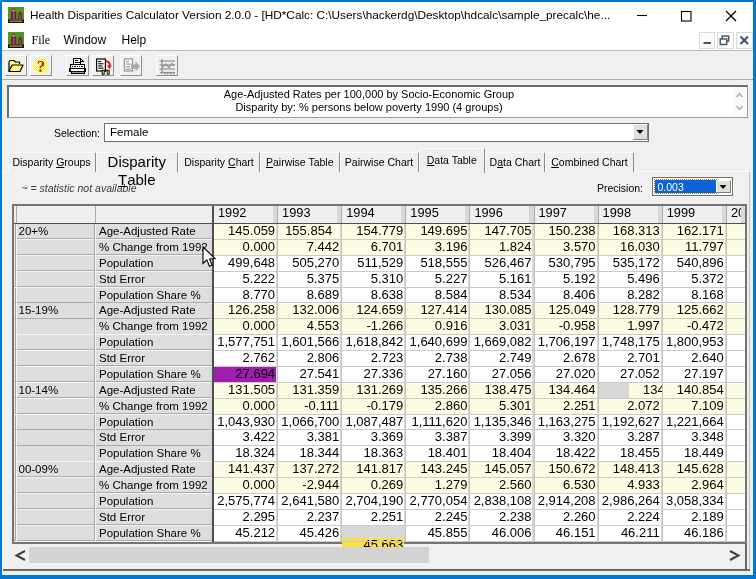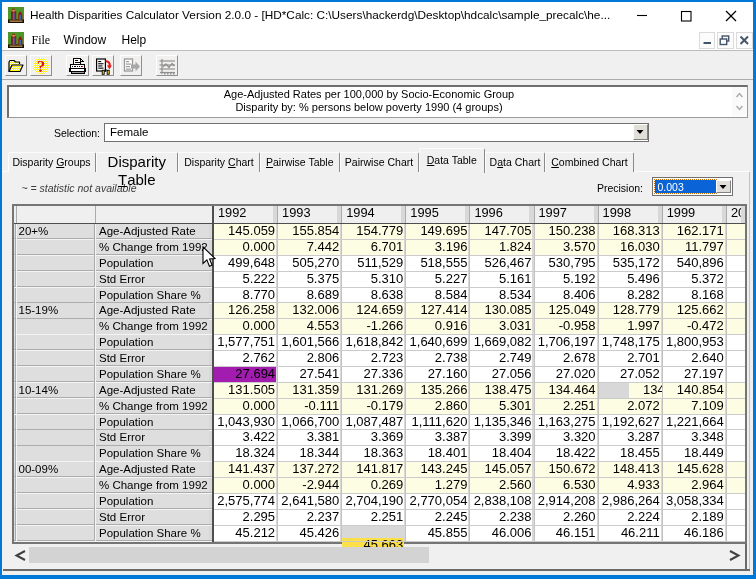--- a/index.html
+++ b/index.html
@@ -218,21 +218,21 @@
 <div style="position:absolute;left:16.50px;top:224.00px;width:78.50px;height:15.88px;background:#DEDEDE;overflow:hidden;line-height:14.50px;text-align:left;font-size:11.5px;padding-left:2px;width:76.50px;color:#000;">20+%</div>
 <div style="position:absolute;left:96.00px;top:224.00px;width:116.00px;height:15.88px;background:#DEDEDE;overflow:hidden;line-height:14.50px;text-align:left;font-size:11.5px;padding-left:3px;width:113.00px;color:#000;">Age-Adjusted Rate</div>
 <div style="position:absolute;left:13.5px;top:238.28px;width:198.5px;height:1px;background:#ACACAC;"></div>
 <div style="position:absolute;left:13.5px;top:239.18px;width:198.5px;height:0.8px;background:#F4F4F4;"></div>
 <div style="position:absolute;left:14.8px;top:224.00px;width:0.8px;height:15.88px;background:#ACACAC;"></div>
 <div style="position:absolute;left:15.6px;top:224.00px;width:0.8px;height:15.88px;background:#F4F4F4;"></div>
 <div style="position:absolute;left:94.2px;top:224.00px;width:0.8px;height:15.88px;background:#ACACAC;"></div>
 <div style="position:absolute;left:95.0px;top:224.00px;width:0.8px;height:15.88px;background:#F4F4F4;"></div>
 <div style="position:absolute;left:214.00px;top:224.00px;width:63.10px;height:15.88px;background:#FDFDE3;overflow:hidden;line-height:14.00px;text-align:right;font-size:13.0px;padding-right:1px;width:62.10px;color:#000;">145.059</div>
 <div style="position:absolute;left:277.10px;top:224.00px;width:1px;height:15.88px;background:#C2C2C2;"></div>
-<div style="position:absolute;left:278.10px;top:224.00px;width:63.10px;height:15.88px;background:#FDFDE3;overflow:hidden;line-height:14.00px;text-align:right;font-size:13.0px;padding-right:1px;width:62.10px;color:#000;">155.854</div>
+<div style="position:absolute;left:278.10px;top:224.00px;width:63.10px;height:15.88px;background:#FDFDE3;overflow:hidden;line-height:14.00px;text-align:center;font-size:13.0px;padding-right:1px;width:62.10px;color:#000;">155.854</div>
 <div style="position:absolute;left:341.20px;top:224.00px;width:1px;height:15.88px;background:#C2C2C2;"></div>
 <div style="position:absolute;left:342.20px;top:224.00px;width:63.10px;height:15.88px;background:#FDFDE3;overflow:hidden;line-height:14.00px;text-align:right;font-size:13.0px;padding-right:1px;width:62.10px;color:#000;">154.779</div>
 <div style="position:absolute;left:405.30px;top:224.00px;width:1px;height:15.88px;background:#C2C2C2;"></div>
 <div style="position:absolute;left:406.30px;top:224.00px;width:63.10px;height:15.88px;background:#FDFDE3;overflow:hidden;line-height:14.00px;text-align:right;font-size:13.0px;padding-right:1px;width:62.10px;color:#000;">149.695</div>
 <div style="position:absolute;left:469.40px;top:224.00px;width:1px;height:15.88px;background:#C2C2C2;"></div>
 <div style="position:absolute;left:470.40px;top:224.00px;width:63.10px;height:15.88px;background:#FDFDE3;overflow:hidden;line-height:14.00px;text-align:right;font-size:13.0px;padding-right:1px;width:62.10px;color:#000;">147.705</div>
 <div style="position:absolute;left:533.50px;top:224.00px;width:1px;height:15.88px;background:#C2C2C2;"></div>
 <div style="position:absolute;left:534.50px;top:224.00px;width:63.10px;height:15.88px;background:#FDFDE3;overflow:hidden;line-height:14.00px;text-align:right;font-size:13.0px;padding-right:1px;width:62.10px;color:#000;">150.238</div>
 <div style="position:absolute;left:597.60px;top:224.00px;width:1px;height:15.88px;background:#C2C2C2;"></div>
 <div style="position:absolute;left:598.60px;top:224.00px;width:63.10px;height:15.88px;background:#FDFDE3;overflow:hidden;line-height:14.00px;text-align:right;font-size:13.0px;padding-right:1px;width:62.10px;color:#000;">168.313</div>

